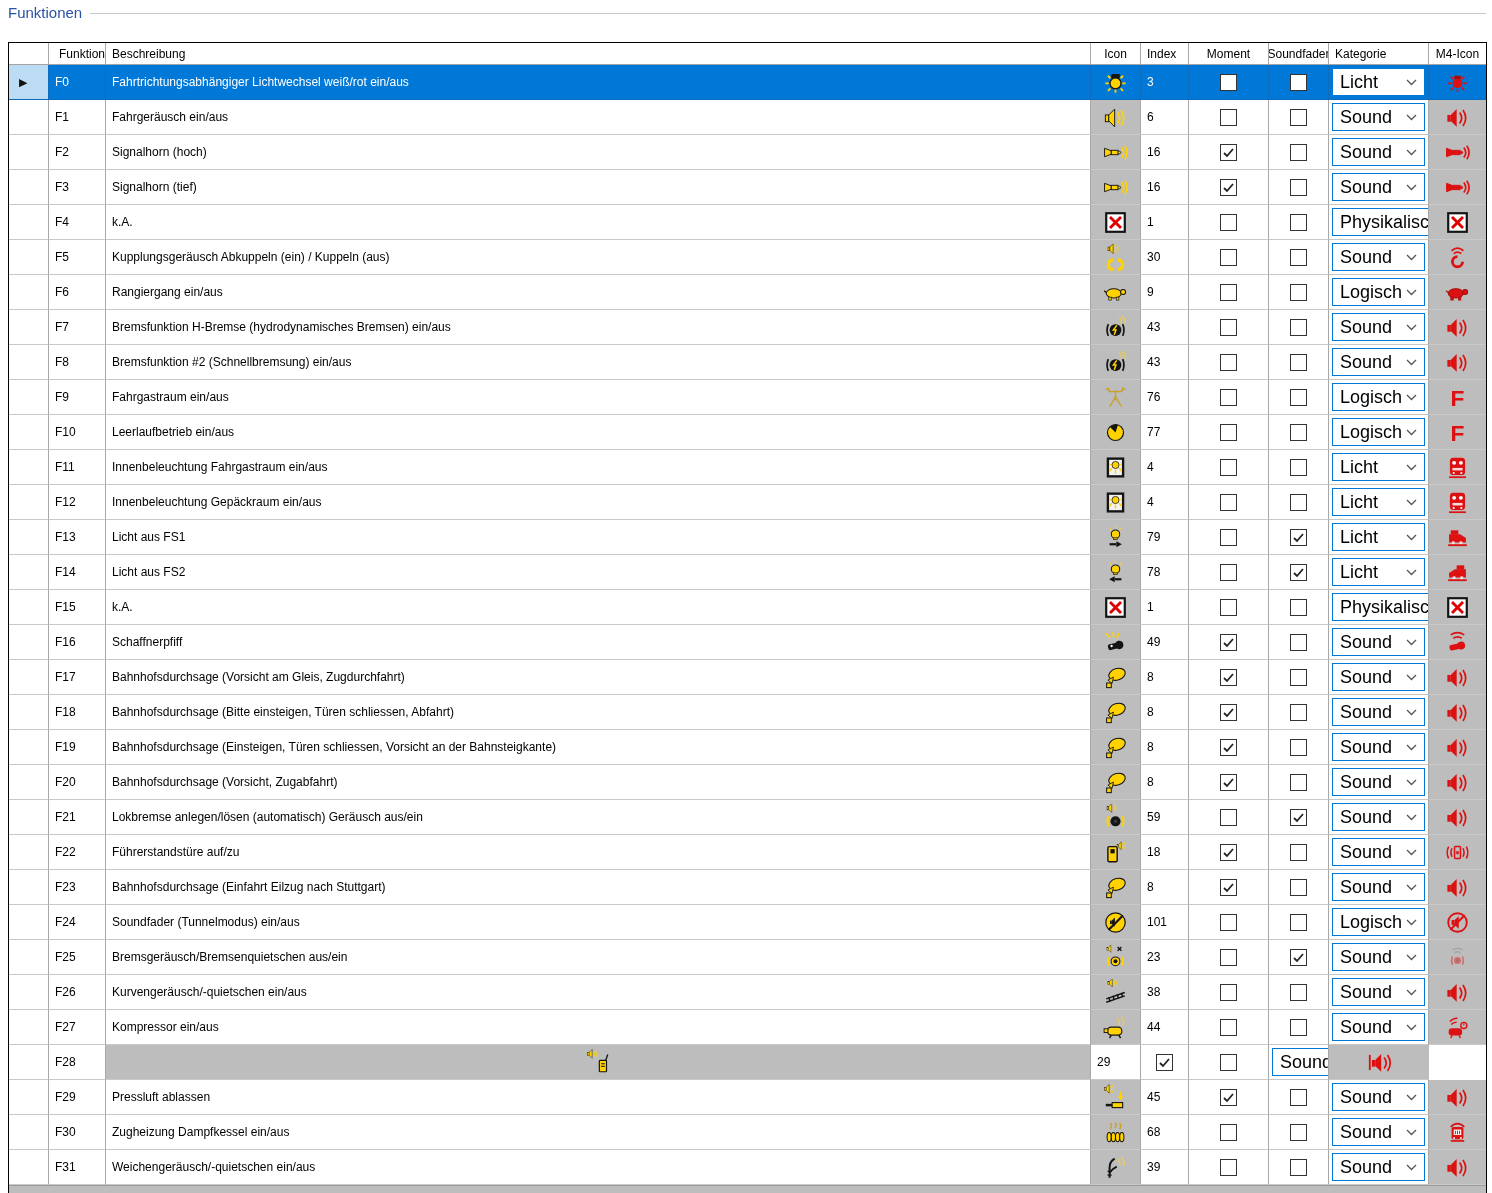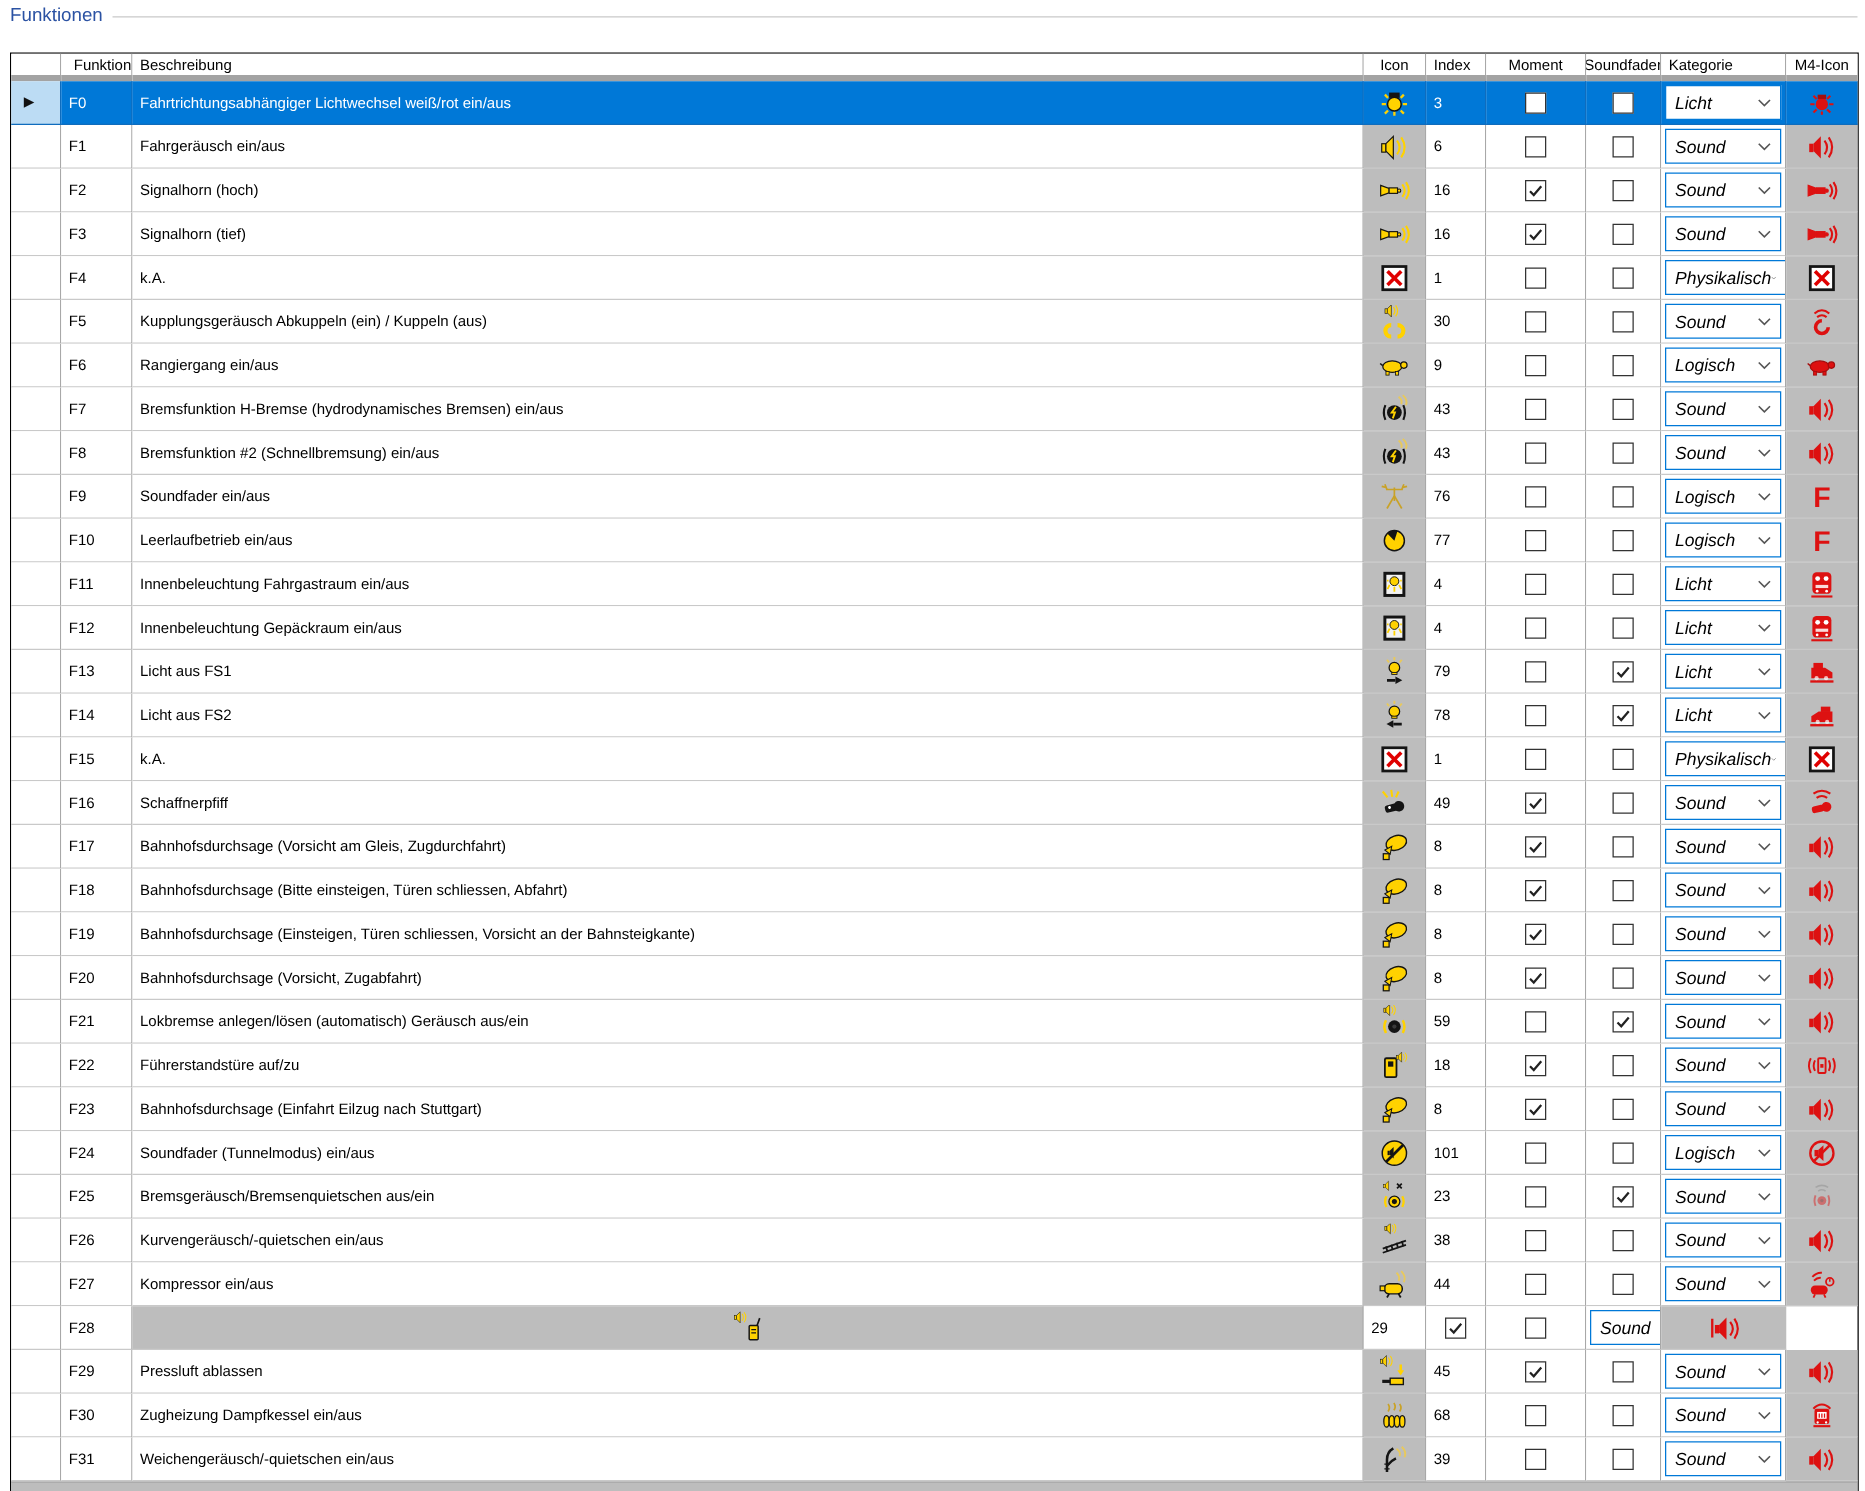--- a/index.html
+++ b/index.html
@@ -5,35 +5,35 @@
   html,body{margin:0;padding:0;background:#fff;font-family:"Liberation Sans",sans-serif;}
   .page{position:relative;width:1492px;height:1193px;background:#fff;overflow:hidden;}
   .group-head{display:flex;align-items:center;padding:4px 6px 0 8px;}
   .group-title{color:#2b52a3;font-size:15px;white-space:nowrap;margin-right:8px;}
   .group-line{flex:1;height:1px;background:#c9c9c9;margin-top:2px;}
   .tbl{position:absolute;left:8px;top:42px;width:1477px;border:1px solid #000;background:#fff;}
   .hdr-row,.row{display:grid;grid-template-columns:40px 57px 985px 50px 48px 80px 60px 100px 57px;}
   .c{box-sizing:border-box;border-right:1px solid #a8a8a8;border-bottom:1px solid #c9c9c9;
      display:flex;align-items:center;font-size:12px;color:#000;overflow:hidden;background:#fff;}
   .c:last-child{border-right:none;}
-  .hdr-row .c{height:22px;border-bottom:5px solid #a3a3a3;background:#fff;}
+  .hdr-row .c{height:22px;border-bottom:1px solid #a3a3a3;background:#fff;}
   .row .c{height:35px;}
   .pad6{padding-left:6px;}  .pad10{padding-left:10px;}
   .center{justify-content:center;}
   .hdr-funk{background:#bcdcf4;}
   .gray{background:#bdbdbd;}
   .row.selected .c{background:#0078d7;color:#fff;border-right-color:#0f6cbd;border-bottom-color:#0f6cbd;}
   .row.selected .c.selcell{background:#bcdcf4;color:#000;}
   .arrow{font-size:11px;color:#111;margin-left:10px;line-height:1;}
   .checkbox{width:17px;height:17px;background:#fff;border:1px solid #333;display:flex;
             align-items:center;justify-content:center;box-sizing:border-box;}
   .kat{padding:0 1px;}
   .combo{box-sizing:border-box;width:100%;height:28px;margin:0 2px;background:#fff;border:1px solid #0078d7;
          display:flex;align-items:center;justify-content:space-between;padding:0 7px 0 7px;color:#000;}
-  .combo-label{font-size:14px;color:#000;white-space:nowrap;font-style:italic;}
+  .combo-label{font-size:18px;color:#000;white-space:nowrap;}
   .bottom-strip{height:7px;background:#bdbdbd;border-top:1px solid #9b9b9b;}
   svg{display:block;}
 </style>
 </head>
 <body>
 
 <div class="page">
   <div class="group-head">
     <span class="group-title">Funktionen</span>
     <span class="group-line"></span>
@@ -444,21 +444,21 @@
               </g>
             </svg>
           </div>
   </div>
 
   <div class="row">
     <div class="c selcell">
             <span class="arrow"></span>
           </div>
     <div class="c pad6 funk">F9</div>
-    <div class="c pad6 desc">Soundfader ein/aus</div>
+    <div class="c pad6 desc">Fahrgastraum ein/aus</div>
     <div class="c center gray iconcell">
             <svg width="27" height="27" viewBox="0 0 32 32">
               <g stroke="#c9a227" stroke-width="1.6" fill="none">
                 <line x1="16" y1="7" x2="16" y2="20"></line>
                 <line x1="16" y1="15" x2="9" y2="27"></line>
                 <line x1="16" y1="15" x2="23" y2="27"></line>
                 <line x1="8" y1="9" x2="24" y2="9"></line>
                 <path d="M7 4 l2 5"></path>
                 <path d="M25 4 l-2 5"></path>
                 <path d="M4 6 l4 1"></path>

